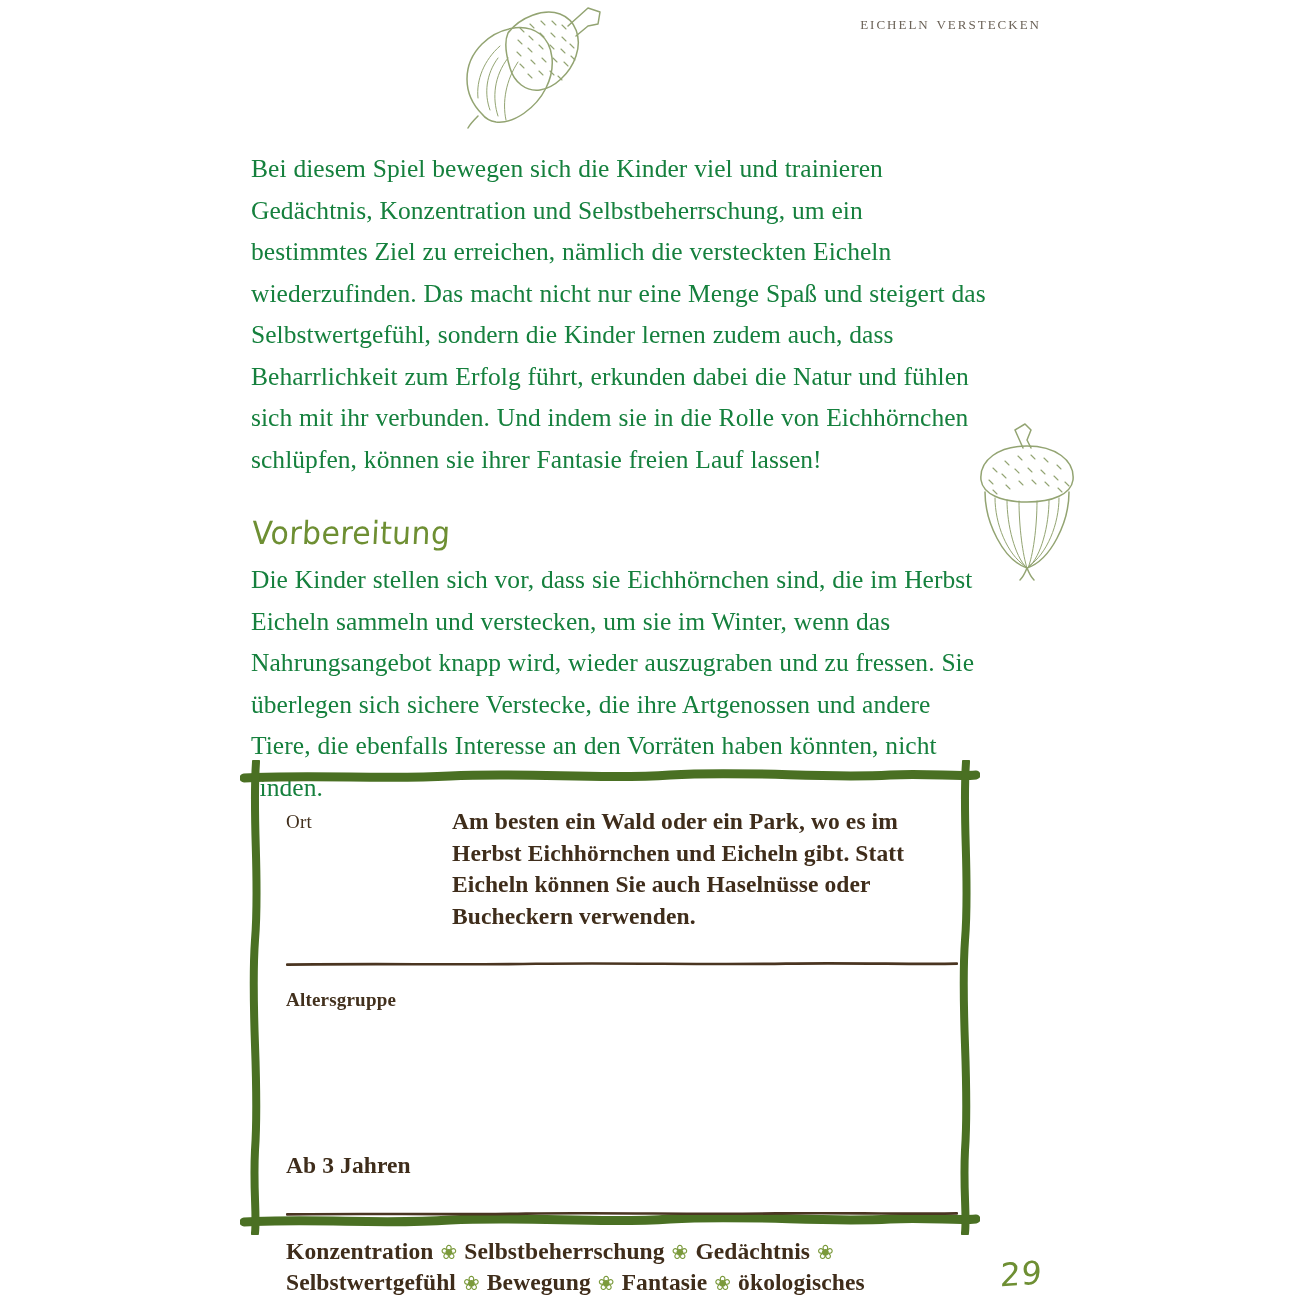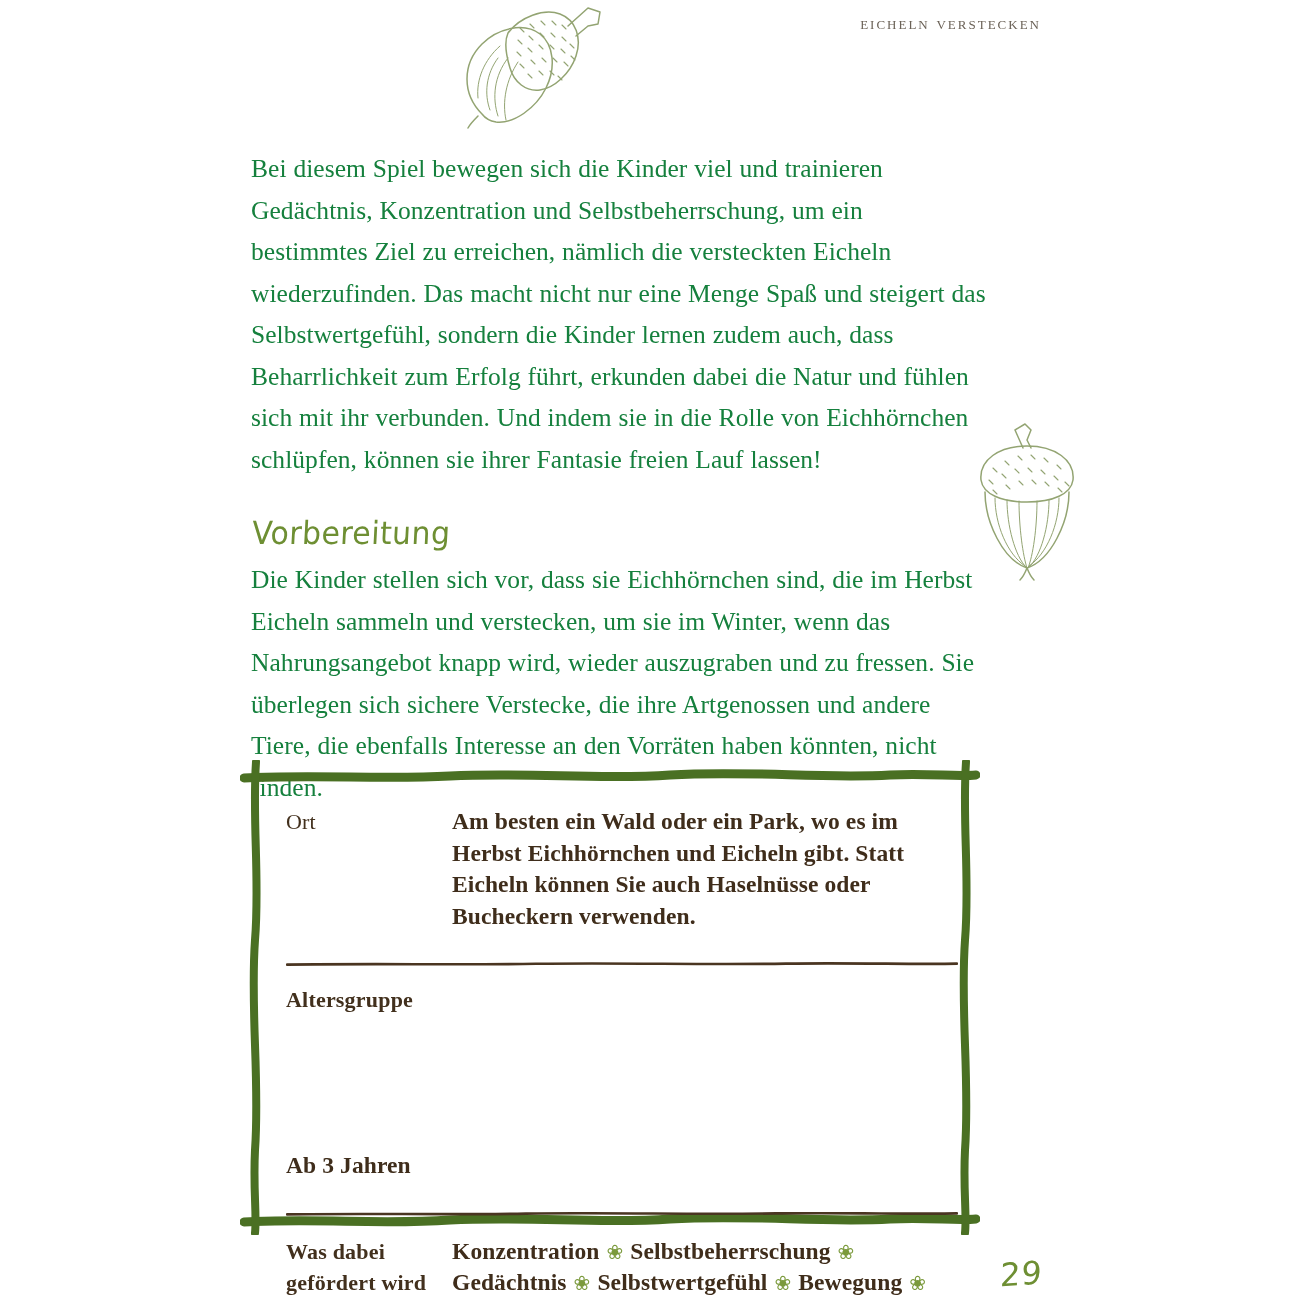--- a/index.html
+++ b/index.html
@@ -104,21 +104,21 @@
     bottom: 22px;
   }
 
   .row {
     display: flex;
     align-items: flex-start;
   }
   .row .label {
     width: 166px;
     flex: 0 0 166px;
-    font-size: 22px;
+    font-size: 19px;
     line-height: 31px;
     color: #42301d;
     font-weight: 700;
     letter-spacing: 0.2px;
   }
   .row.row-ort .label { font-weight: 400; }
   .row .value {
     flex: 1;
     font-size: 23.5px;
     line-height: 31.5px;
@@ -298,21 +298,20 @@
         <div class="label">Altersgruppe</div>
         <div class="value">Ab 3 Jahren</div>
       </div>
 
       <svg class="divider d2" viewBox="0 0 672 4" preserveAspectRatio="none" fill="none" stroke="#4a3521" stroke-width="2.6" stroke-linecap="round">
         <path d="M1 2.4 C80 1.2 160 3 240 1.6 C330 0.4 410 2.8 490 1.4 C560 0.4 630 2.4 671 1.4"></path>
       </svg>
 
       
       <div class="row row-was">
-        <div class="label">Was dabei gefördert wird</div>
         <div class="value">
           <span>Konzentration</span>
           <span class="sep">❀</span>
           <span>Selbstbeherrschung</span>
           <span class="sep">❀</span>
           <span>Gedächtnis</span>
           <span class="sep">❀</span>
           <span>Selbstwertgefühl</span>
           <span class="sep">❀</span>
           <span>Bewegung</span>

